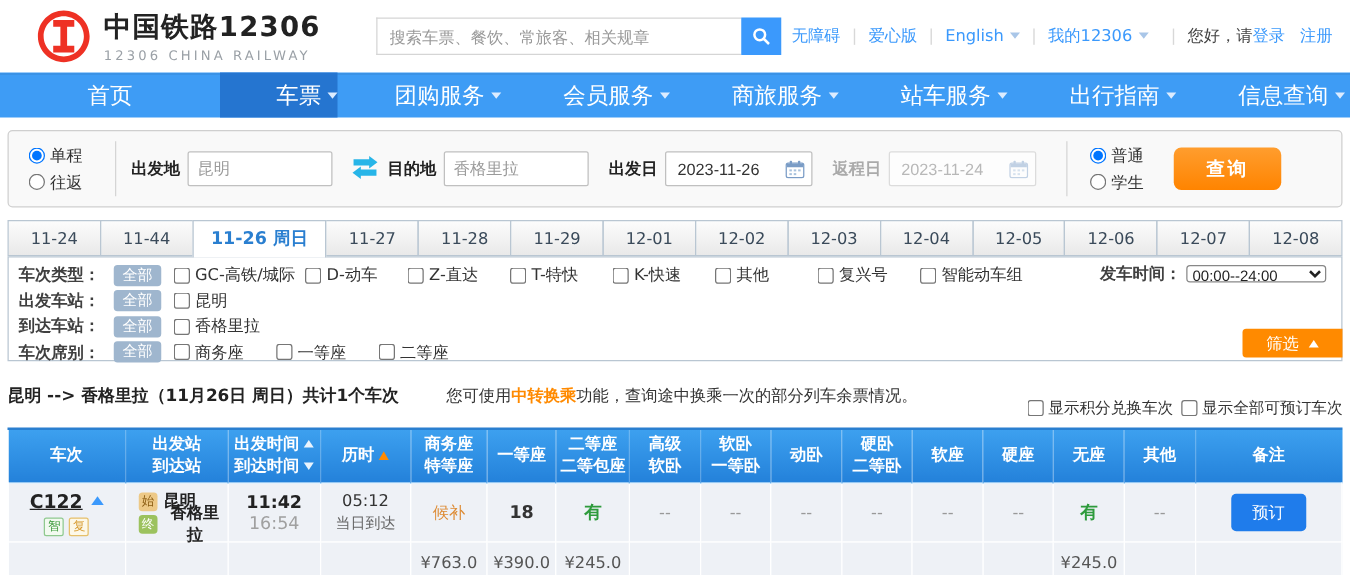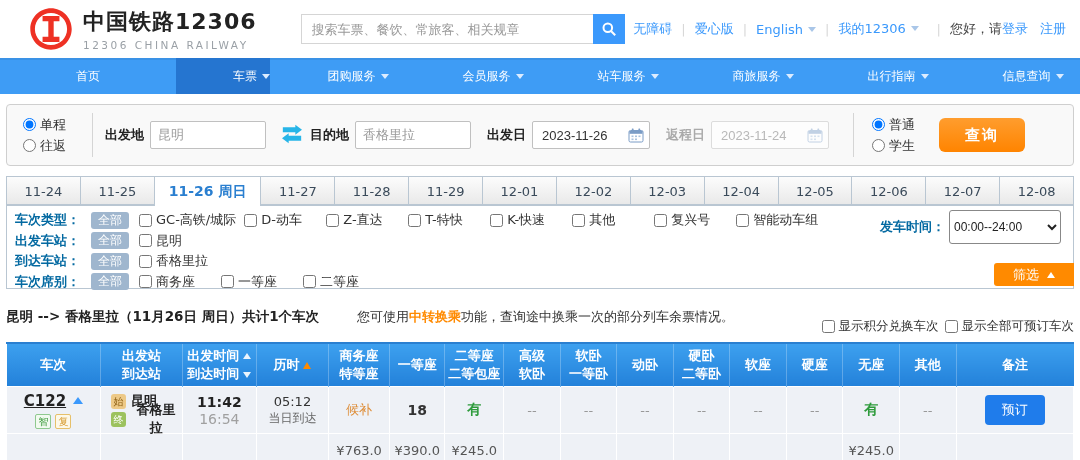--- a/index.html
+++ b/index.html
@@ -19,21 +19,21 @@
   .toplinks{margin-left:auto;display:flex;align-items:center;font-size:13px;white-space:nowrap;}
   .toplink{color:#3b99fc;text-decoration:none;cursor:pointer;}
   .toplinks .sep{color:#d8d8d8;margin:0 9px;}
   .greet{color:#444;}
   .reg{margin-left:12px;}
   .caret{display:inline-block;width:0;height:0;border-left:4px solid transparent;border-right:4px solid transparent;
     border-top:5px solid #a9c6e8;margin-left:5px;vertical-align:2px;}
 
   
   .mainnav{height:36px;background:#3e9cf5;display:flex;box-shadow:inset 0 2px 0 rgba(0,0,0,.06);}
-  .nav-item{flex:1;display:flex;align-items:center;justify-content:center;color:#fff;font-size:12px;cursor:pointer;text-decoration:none;margin-left:41px;}
+  .nav-item{flex:1;display:flex;align-items:center;justify-content:center;color:#fff;font-size:18px;cursor:pointer;text-decoration:none;margin-left:41px;}
   .nav-item.active{background:#2575d0;justify-content:flex-end;}
   .nav-item .caret{border-top-color:#dcecff;}
 
   
   .query-panel{margin:10px 6px 0;height:62px;border:1px solid #cfcfcf;border-radius:4px;background:#f9f9f9;
     display:flex;align-items:center;box-sizing:border-box;padding:0 10px;}
   .radio-col{display:flex;flex-direction:column;gap:3px;font-size:13px;color:#333;padding:0 14px 0 6px;}
   .radio-col label{display:flex;align-items:center;gap:4px;cursor:pointer;}
   .radio-col input{margin:0;}
   .vdiv{width:1px;height:44px;background:#d5d5d5;margin:0 12px;}
@@ -55,27 +55,27 @@
   .tab{flex:1;height:29px;line-height:29px;text-align:center;font-size:13px;color:#3a4a5a;cursor:pointer;
     background:linear-gradient(#fcfcfc,#e9e9e9);border:1px solid #b9c6d2;box-sizing:border-box;}
   .tab+.tab{margin-left:-1px;}
   .tab.selected{flex:1.45;background:#fff;color:#2a7fd0;font-weight:bold;font-size:14px;position:relative;z-index:2;
     margin-bottom:-1px;height:30px;border-bottom:none;}
 
   
   .filter-panel{margin:0 6px;border:1px solid #b9c6d2;border-top:1px solid #b9c6d2;background:#fff;position:relative;
     padding:5px 8px 6px;box-sizing:border-box;height:84px;}
   .filter-row{display:flex;align-items:center;height:18px;margin-bottom:2.5px;font-size:13px;position:relative;}
-  .f-label{font-weight:bold;color:#0369a1;width:76px;white-space:nowrap;font-family:Liberation Mono, monospace;}
+  .f-label{font-weight:bold;color:#404040;width:76px;white-space:nowrap;font-family:Liberation Mono, monospace;}
   .all-badge{background:#9fb6ce;color:#fff;font-size:12px;border-radius:3px;padding:0px 7px;margin-right:10px;line-height:17px;cursor:pointer;}
   .f-opt{display:inline-flex;align-items:center;gap:4px;min-width:74px;margin-right:8px;cursor:pointer;color:#333;white-space:nowrap;}
   .f-opt input{margin:0;width:13px;height:13px;}
   .time-group{position:absolute;right:4px;top:-1px;display:flex;align-items:center;}
   .time-group .f-label{width:auto;margin-right:4px;}
-  .time-select{width:112px;height:34px;font-size:12px;border:1px solid #888;border-radius:3px;color:#222;background:#fff;}
+  .time-select{width:112px;height:14px;font-size:12px;border:1px solid #888;border-radius:3px;color:#222;background:#fff;}
   .filter-btn{position:absolute;right:-1px;bottom:2px;width:80px;height:23px;background:#ff8a00;border:none;border-radius:3px 0 0 3px;
     color:#fff;font-size:13px;cursor:pointer;display:flex;align-items:center;justify-content:center;gap:8px;}
   .tri-up-sm{display:inline-block;width:0;height:0;border-left:4px solid transparent;border-right:4px solid transparent;border-bottom:6px solid #fff;}
 
   
   .summary-bar{margin:7px 6px 0;display:flex;align-items:center;font-size:13px;padding:2px 0 7px;border-bottom:2px solid #2a7fd0;}
   .route{font-weight:bold;color:#222;font-size:13.5px;}
   .tip{margin-left:38px;color:#333;text-align:center;}
   .tip .hl{color:#ff8a00;font-weight:bold;}
   .cb-group{margin-left:auto;display:flex;align-items:center;gap:6px;font-size:12.5px;color:#333;margin-top:20px;}
@@ -170,25 +170,25 @@
       </a>
       <a class="nav-item">
         <span>团购服务</span>
         <i class="caret"></i>
       </a>
       <a class="nav-item">
         <span>会员服务</span>
         <i class="caret"></i>
       </a>
       <a class="nav-item">
+        <span>商旅服务</span>
+        <i class="caret"></i>
+      </a>
+      <a class="nav-item">
         <span>站车服务</span>
-        <i class="caret"></i>
-      </a>
-      <a class="nav-item">
-        <span>商旅服务</span>
         <i class="caret"></i>
       </a>
       <a class="nav-item">
         <span>出行指南</span>
         <i class="caret"></i>
       </a>
       <a class="nav-item">
         <span>信息查询</span>
         <i class="caret"></i>
       </a>
@@ -263,21 +263,21 @@
       <label>
         <input type="radio" name="ptype" style="">
         <span>学生</span>
       </label>
     </div>
     <button class="query-btn">查询</button>
   </section>
 
   <div class="date-tab-bar">
       <div class="tab">11-24</div>
-      <div class="tab">11-25</div>
+      <div class="tab">11-44</div>
       <div class="tab selected">11-26 周日</div>
       <div class="tab">11-27</div>
       <div class="tab">11-28</div>
       <div class="tab">11-29</div>
       <div class="tab">12-01</div>
       <div class="tab">12-02</div>
       <div class="tab">12-03</div>
       <div class="tab">12-04</div>
       <div class="tab">12-05</div>
       <div class="tab">12-06</div>

